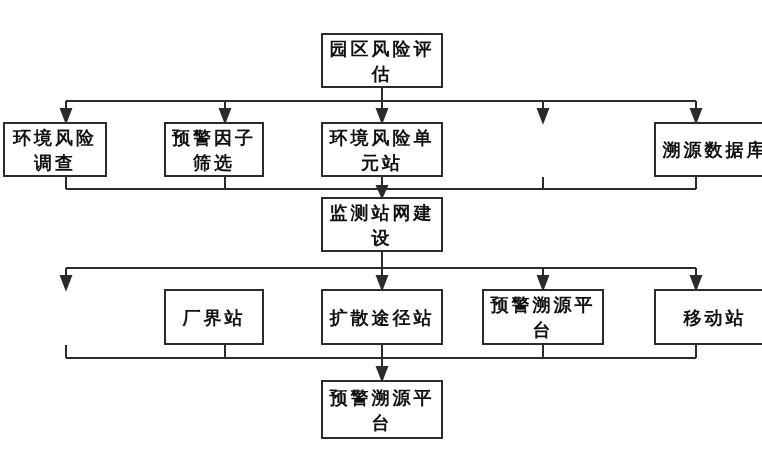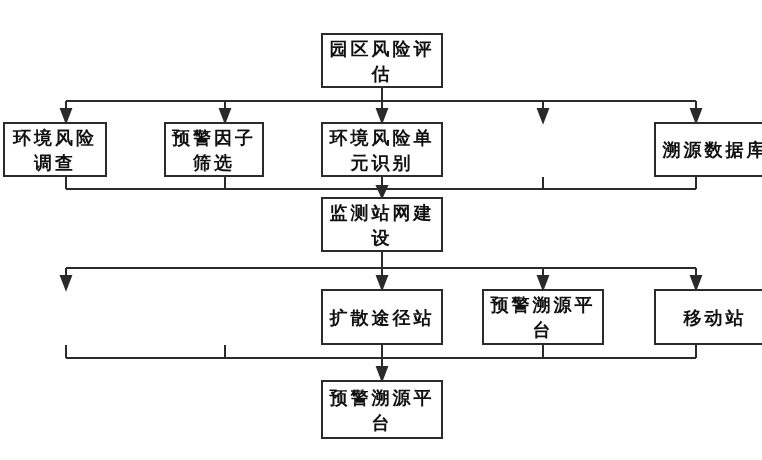--- a/index.html
+++ b/index.html
@@ -103,24 +103,25 @@
         <polygon points="377,367 387,367 382,380"></polygon>
       </g>
 
     </g>
   </svg>
 
   <div class="node c3 r1">园区风险评估</div>
 
   <div class="node c1 r2">环境风险调查</div>
   <div class="node c2 r2">预警因子筛选</div>
-  <div class="node c3 r2">环境风险单元识别</div>
+  <div class="node c3 r2">环境风险单元站</div>
   <div class="node c5 r2">溯源数据库</div>
 
   <div class="node c3 r3">监测站网建设</div>
 
+  <div class="node c2 r4">厂界站</div>
   <div class="node c3 r4">扩散途径站</div>
   <div class="node c4 r4">预警溯源平台</div>
   <div class="node c3 r5">预警溯源平台</div>
 
   <div class="node c5 r4">移动站</div>
 
 </div>
 
 </body></html>

